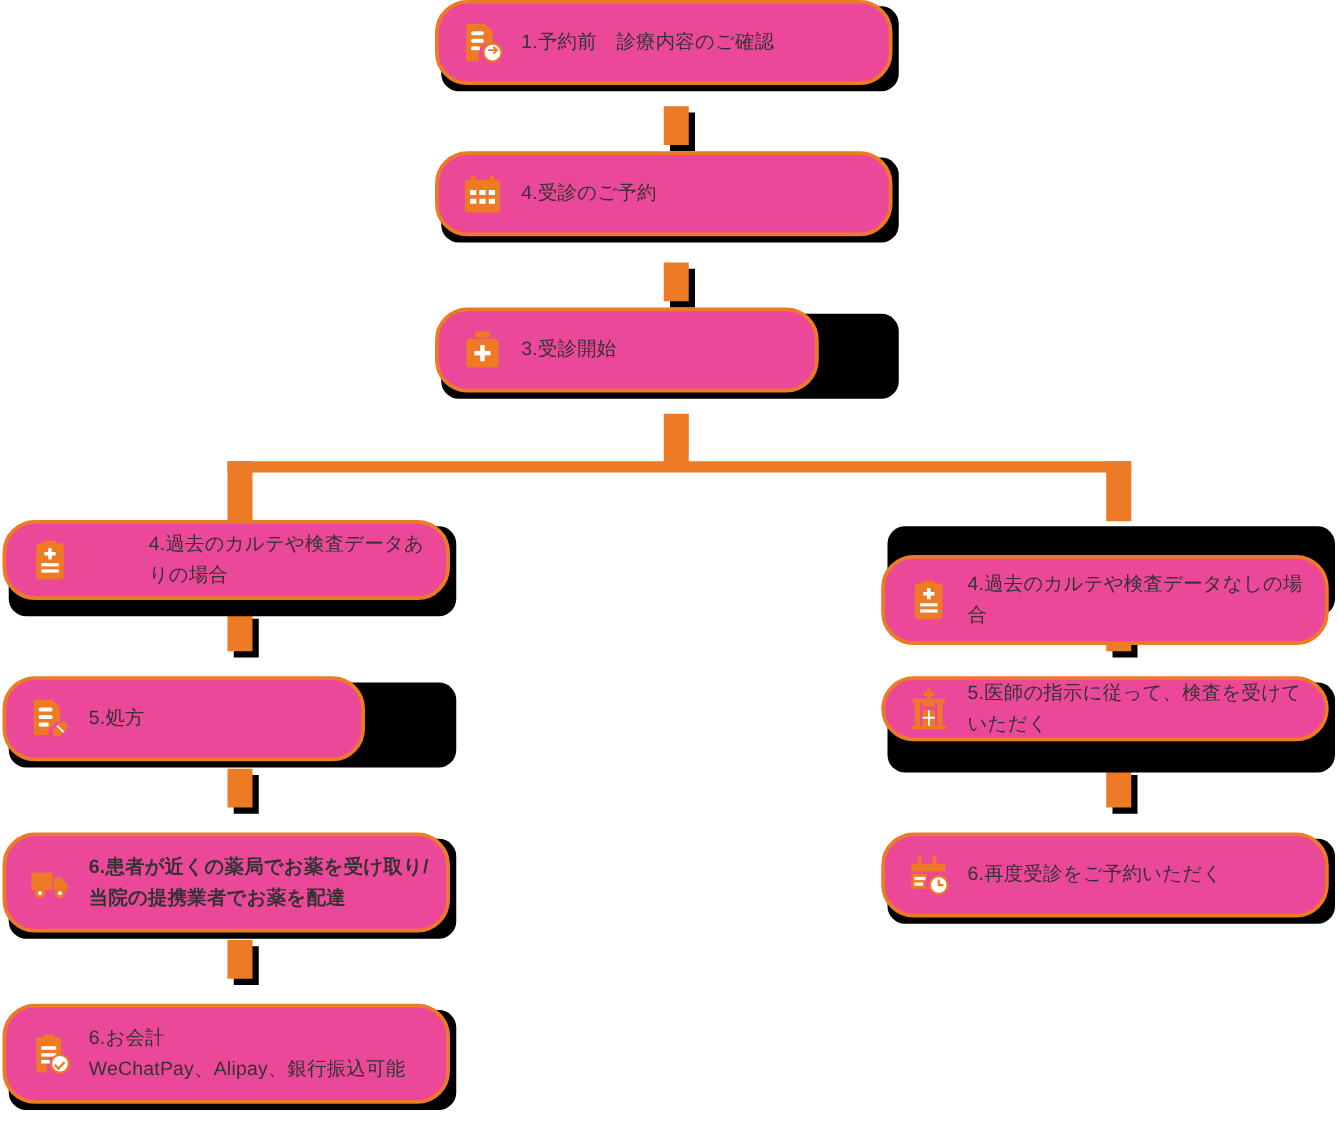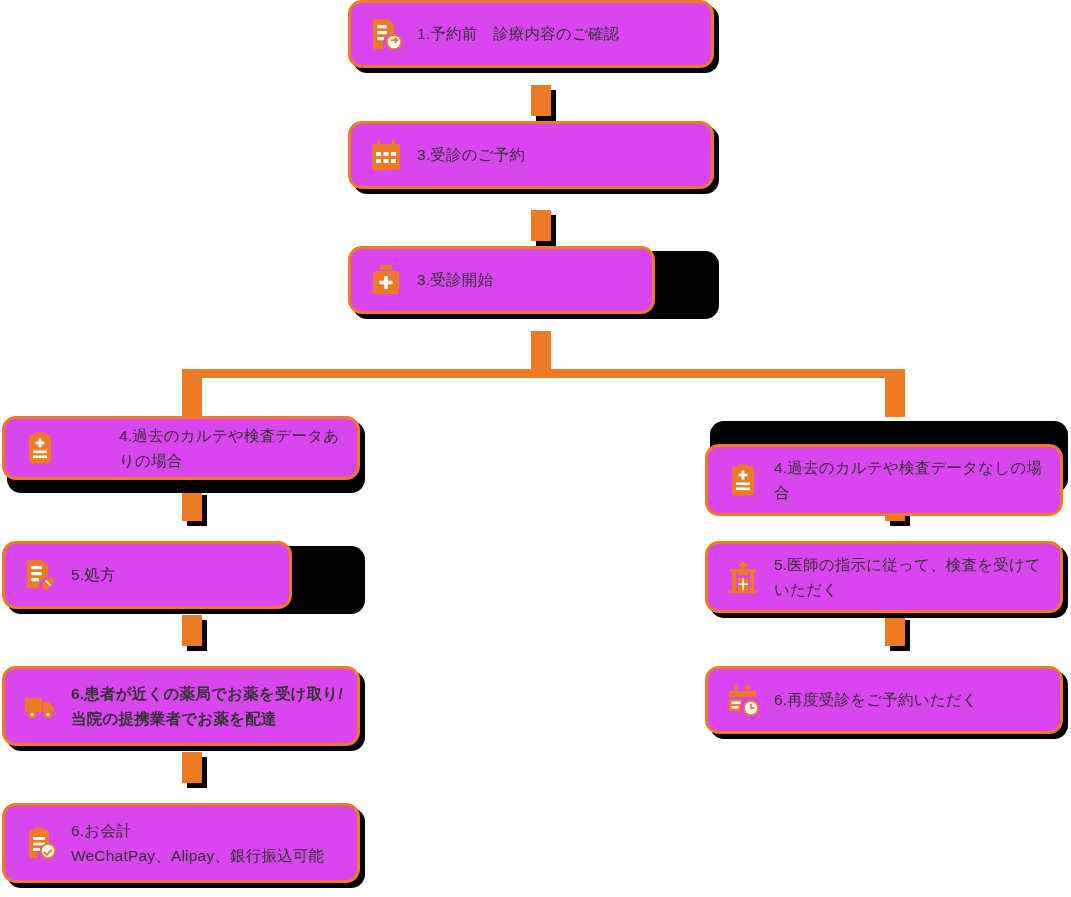--- a/index.html
+++ b/index.html
@@ -27,23 +27,23 @@
   }
   .conn-shadow {
     position: absolute;
     background: #000000;
   }
 
   
   .node {
     position: absolute;
     box-sizing: border-box;
-    background: #d946ef;
+    background: #ec4899;
     border: 3px solid #ED7A24;
-    border-radius: 14px;
+    border-radius: 26px;
     display: flex;
     align-items: center;
     padding: 0 14px 0 18px;
     z-index: 3;
   }
   .node-shadow {
     position: absolute;
     background: #000000;
     border-radius: 14px;
     z-index: 2;
@@ -134,21 +134,21 @@
         <rect x="22.6" y="2" width="3.4" height="7" rx="1.7"></rect>
         <rect x="3" y="6" width="28" height="26" rx="2.5"></rect>
         <rect x="7" y="14" width="5" height="4" fill="#ffffff"></rect>
         <rect x="14.5" y="14" width="5" height="4" fill="#ffffff"></rect>
         <rect x="22" y="14" width="5" height="4" fill="#ffffff"></rect>
         <rect x="7" y="21" width="5" height="4" fill="#ffffff"></rect>
         <rect x="14.5" y="21" width="5" height="4" fill="#ffffff"></rect>
         <rect x="22" y="21" width="5" height="4" fill="#ffffff"></rect>
       </svg>
     </span>
-    <span class="label">3.受診のご予約</span>
+    <span class="label">4.受診のご予約</span>
   </div>
 
   <div class="node-shadow" style="left:353px; top:251px; width:366px; height:68px;"></div>
   <div class="node" style="left:348px; top:246px; width:307px; height:68px;">
     <span class="icon">
       <svg viewBox="0 0 34 34" aria-hidden="true">
         <rect x="11" y="2" width="12" height="5" rx="1.6"></rect>
         <rect x="4" y="8" width="26" height="23" rx="3"></rect>
         <rect x="15.2" y="13" width="3.6" height="13" fill="#ffffff"></rect>
         <rect x="10.5" y="17.7" width="13" height="3.6" fill="#ffffff"></rect>
@@ -232,21 +232,21 @@
         <rect x="15.6" y="7.5" width="2.8" height="9" fill="#ffffff"></rect>
         <rect x="12.5" y="10.6" width="9" height="2.8" fill="#ffffff"></rect>
         <rect x="10" y="19.5" width="14" height="2.6" fill="#ffffff"></rect>
         <rect x="10" y="24.5" width="14" height="2.6" fill="#ffffff"></rect>
       </svg>
     </span>
     <span class="label">4.過去のカルテや検査データなしの場合</span>
   </div>
 
   <div class="node-shadow" style="left:710px; top:546px; width:358px; height:72px;"></div>
-  <div class="node two-line" style="left:705px; top:541px; width:358px; height:72px;">
+  <div class="node two-line" style="left:705px; top:541px; width:358px; height:52px;">
     <span class="icon">
       <svg viewBox="0 0 34 34" aria-hidden="true">
         <rect x="15.4" y="1" width="3.2" height="8"></rect>
         <rect x="13" y="3.6" width="8" height="3.2"></rect>
         <rect x="4" y="9" width="26" height="3.2"></rect>
         <rect x="6" y="12.2" width="4" height="19"></rect>
         <rect x="24" y="12.2" width="4" height="19"></rect>
         <rect x="12" y="12.2" width="10" height="3"></rect>
         <rect x="12" y="18" width="10" height="13"></rect>
         <rect x="16.4" y="18" width="1.4" height="13" fill="#ffffff"></rect>

